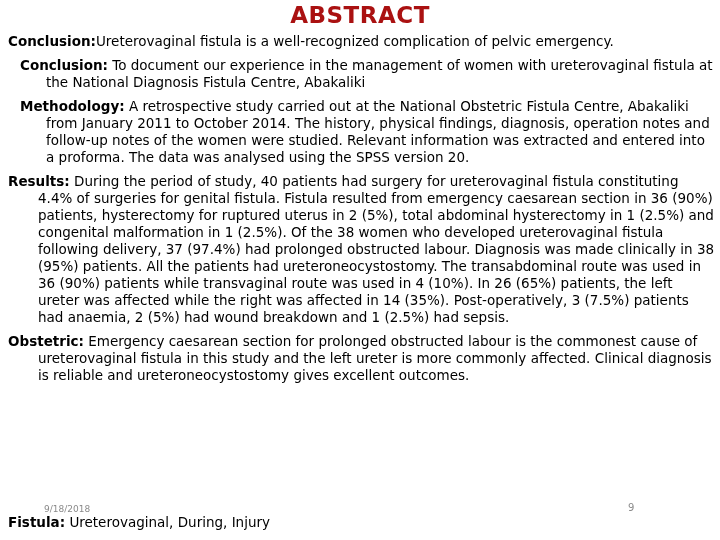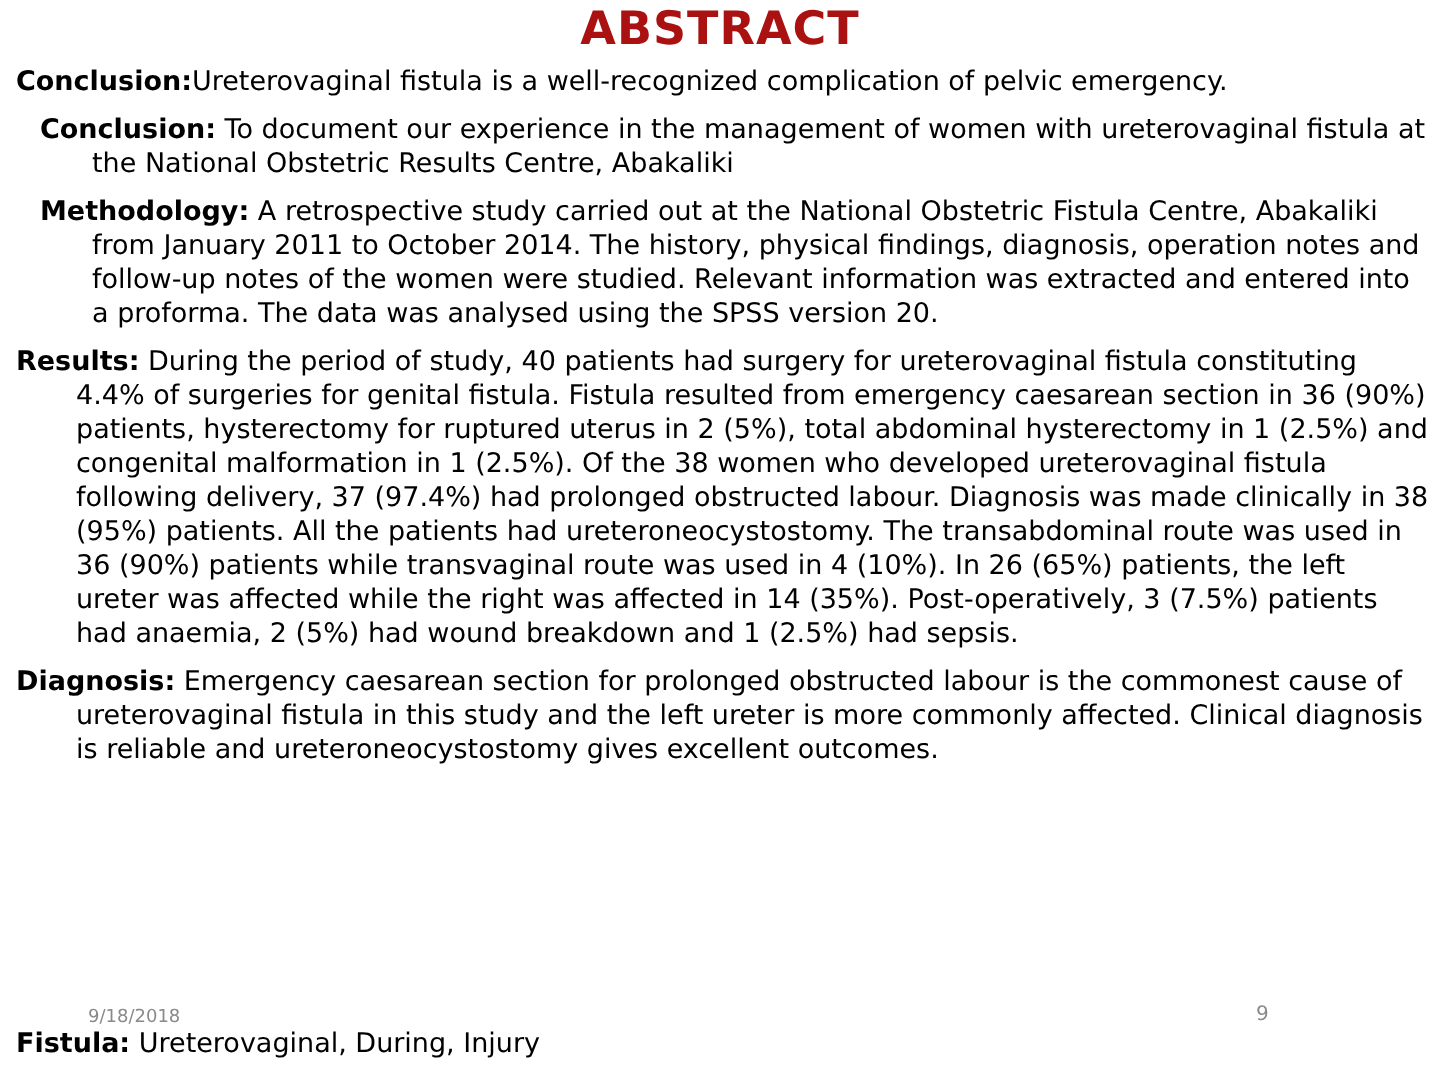--- a/index.html
+++ b/index.html
@@ -69,27 +69,27 @@
 </style>
 </head>
 <body>
 
 <div class="slide">
 
   <h1 class="slide-title">ABSTRACT</h1>
 
   <p class="para"><span class="sec-label">Conclusion:</span><span>Ureterovaginal fistula is a well-recognized complication of pelvic emergency.</span></p>
 
-  <p class="para inset"><span class="sec-label">Conclusion:</span><span> To document our experience in the management of women with ureterovaginal fistula at the National Obstetric Results Centre, Abakaliki</span></p>
+  <p class="para inset"><span class="sec-label">Conclusion:</span><span> To document our experience in the management of women with ureterovaginal fistula at the National Diagnosis Fistula Centre, Abakaliki</span></p>
 
   <p class="para inset"><span class="sec-label">Methodology:</span><span> A retrospective study carried out at the National Obstetric Fistula Centre, Abakaliki from January 2011 to October 2014. The history, physical findings, diagnosis, operation notes and follow-up notes of the women were studied. Relevant information was extracted and entered into a proforma. The data was analysed using the SPSS version 20.</span></p>
 
   <p class="para"><span class="sec-label">Results:</span><span> During the period of study, 40 patients had surgery for ureterovaginal fistula constituting 4.4% of surgeries for genital fistula. Fistula resulted from emergency caesarean section in 36 (90%) patients, hysterectomy for ruptured uterus in 2 (5%), total abdominal hysterectomy in 1 (2.5%) and congenital malformation in 1 (2.5%). Of the 38 women who developed ureterovaginal fistula following delivery, 37 (97.4%) had prolonged obstructed labour. Diagnosis was made clinically in 38 (95%) patients. All the patients had ureteroneocystostomy. The transabdominal route was used in 36 (90%) patients while transvaginal route was used in 4 (10%). In 26 (65%) patients, the left ureter was affected while the right was affected in 14 (35%). Post-operatively, 3 (7.5%) patients had anaemia, 2 (5%) had wound breakdown and 1 (2.5%) had sepsis.</span></p>
 
-  <p class="para"><span class="sec-label">Diagnosis:</span><span> Emergency caesarean section for prolonged obstructed labour is the commonest cause of ureterovaginal fistula in this study and the left ureter is more commonly affected. Clinical diagnosis is reliable and ureteroneocystostomy gives excellent outcomes.</span></p>
+  <p class="para"><span class="sec-label">Obstetric:</span><span> Emergency caesarean section for prolonged obstructed labour is the commonest cause of ureterovaginal fistula in this study and the left ureter is more commonly affected. Clinical diagnosis is reliable and ureteroneocystostomy gives excellent outcomes.</span></p>
 
   <p class="para keywords"><span class="sec-label">Fistula:</span><span> Ureterovaginal, During, Injury</span></p>
 
   <div class="footer-date">9/18/2018</div>
 
   <div class="footer-page">9</div>
 
 </div>
 
 </body></html>

